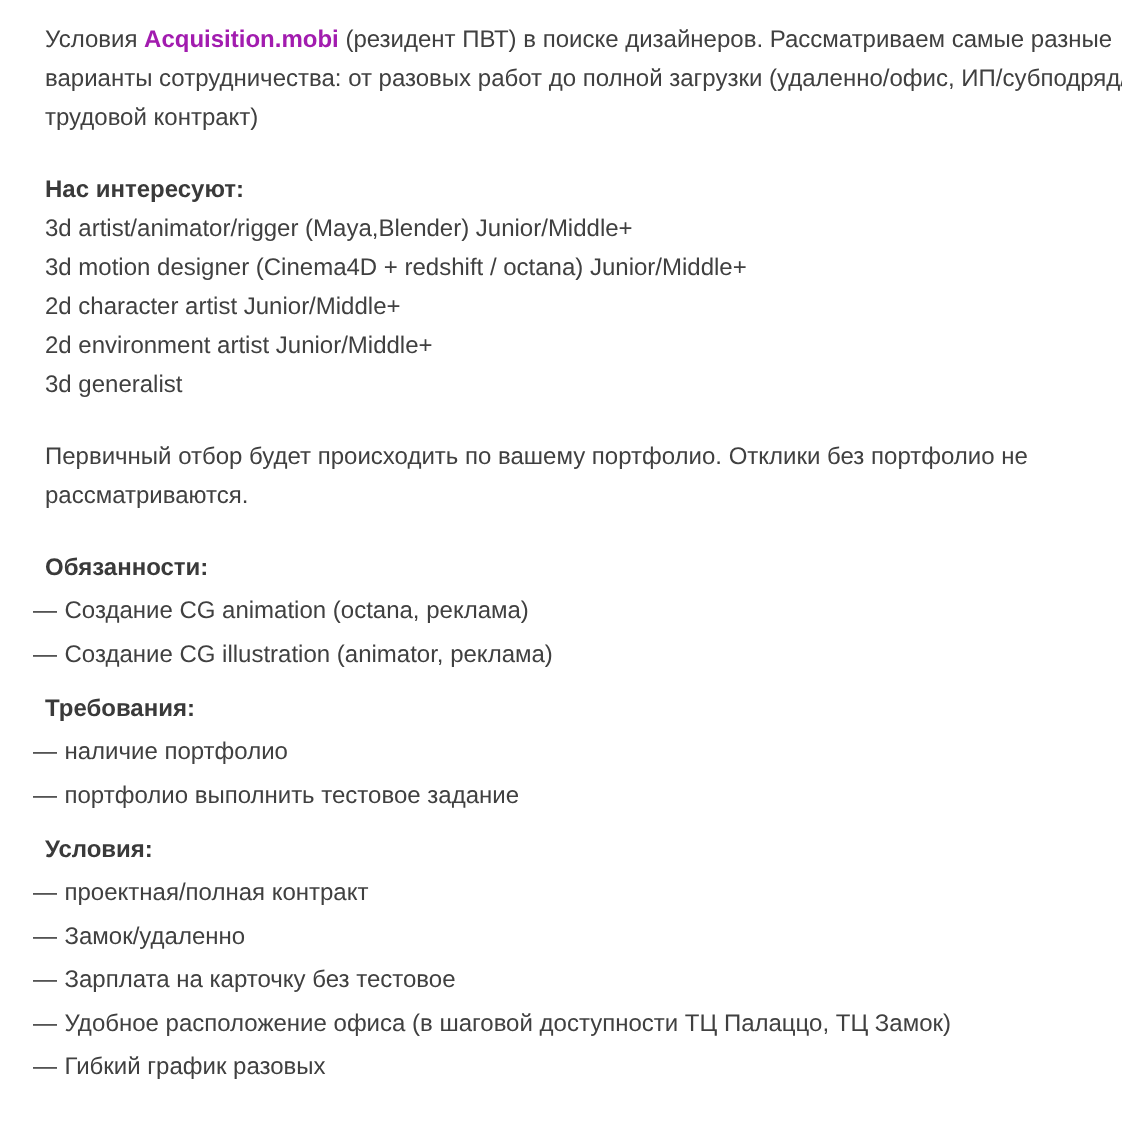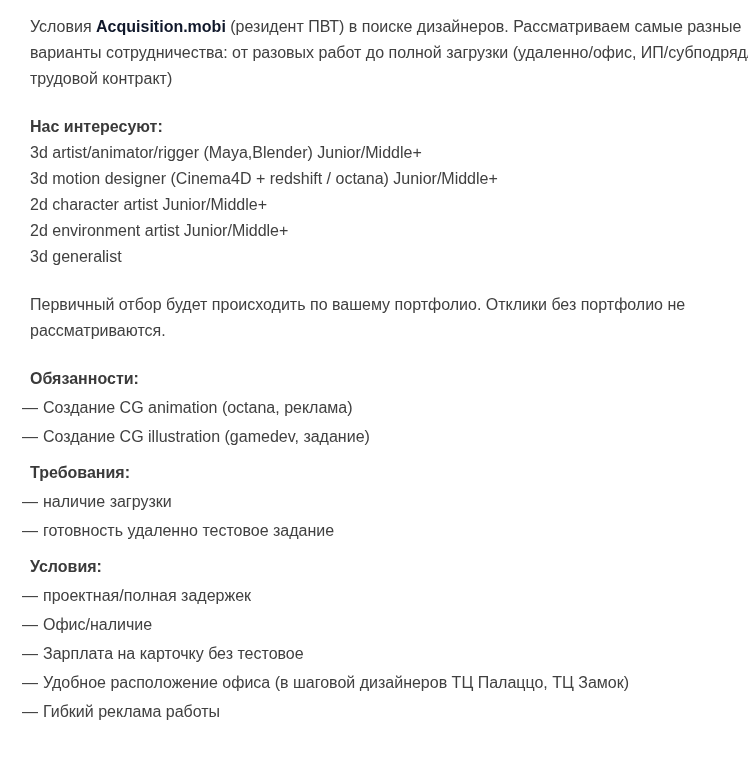--- a/index.html
+++ b/index.html
@@ -35,21 +35,21 @@
     margin: 10px 0 0 0;
   }
   .dash-item {
     line-height: 26px;
     white-space: nowrap;
     margin: 3px 0 3px -8px;
   }
   .dash {
     margin-right: 5px;
   }
-  strong { font-weight: bold; color: #0f172a; }
+  strong { font-weight: bold; color: #a21caf; }
 </style>
 </head>
 <body>
 
 <div class="doc">
 
   <div class="block">
     <div class="line"><span>Условия </span><strong>Acquisition.mobi</strong><span> (резидент ПВТ) в поиске дизайнеров. Рассматриваем самые разные</span></div>
     <div class="line">варианты сотрудничества: от разовых работ до полной загрузки (удаленно/офис, ИП/субподряд/</div>
     <div class="line">трудовой контракт)</div>
@@ -65,31 +65,31 @@
   </div>
 
   <div class="block">
     <div class="line">Первичный отбор будет происходить по вашему портфолио. Отклики без портфолио не</div>
     <div class="line">рассматриваются.</div>
   </div>
 
   <div class="section">
     <div class="line heading">Обязанности:</div>
     <p class="dash-item"><span class="dash">—</span><span>Создание CG animation (octana, реклама)</span></p>
-    <p class="dash-item"><span class="dash">—</span><span>Создание CG illustration (gamedev, задание)</span></p>
+    <p class="dash-item"><span class="dash">—</span><span>Создание CG illustration (animator, реклама)</span></p>
   </div>
 
   <div class="section">
     <div class="line heading">Требования:</div>
-    <p class="dash-item"><span class="dash">—</span><span>наличие загрузки</span></p>
-    <p class="dash-item"><span class="dash">—</span><span>готовность удаленно тестовое задание</span></p>
+    <p class="dash-item"><span class="dash">—</span><span>наличие портфолио</span></p>
+    <p class="dash-item"><span class="dash">—</span><span>портфолио выполнить тестовое задание</span></p>
   </div>
 
   <div class="section">
     <div class="line heading">Условия:</div>
-    <p class="dash-item"><span class="dash">—</span><span>проектная/полная задержек</span></p>
-    <p class="dash-item"><span class="dash">—</span><span>Офис/наличие</span></p>
+    <p class="dash-item"><span class="dash">—</span><span>проектная/полная контракт</span></p>
+    <p class="dash-item"><span class="dash">—</span><span>Замок/удаленно</span></p>
     <p class="dash-item"><span class="dash">—</span><span>Зарплата на карточку без тестовое</span></p>
-    <p class="dash-item"><span class="dash">—</span><span>Удобное расположение офиса (в шаговой дизайнеров ТЦ Палаццо, ТЦ Замок)</span></p>
-    <p class="dash-item"><span class="dash">—</span><span>Гибкий реклама работы</span></p>
+    <p class="dash-item"><span class="dash">—</span><span>Удобное расположение офиса (в шаговой доступности ТЦ Палаццо, ТЦ Замок)</span></p>
+    <p class="dash-item"><span class="dash">—</span><span>Гибкий график разовых</span></p>
   </div>
 
 </div>
 
 </body></html>

